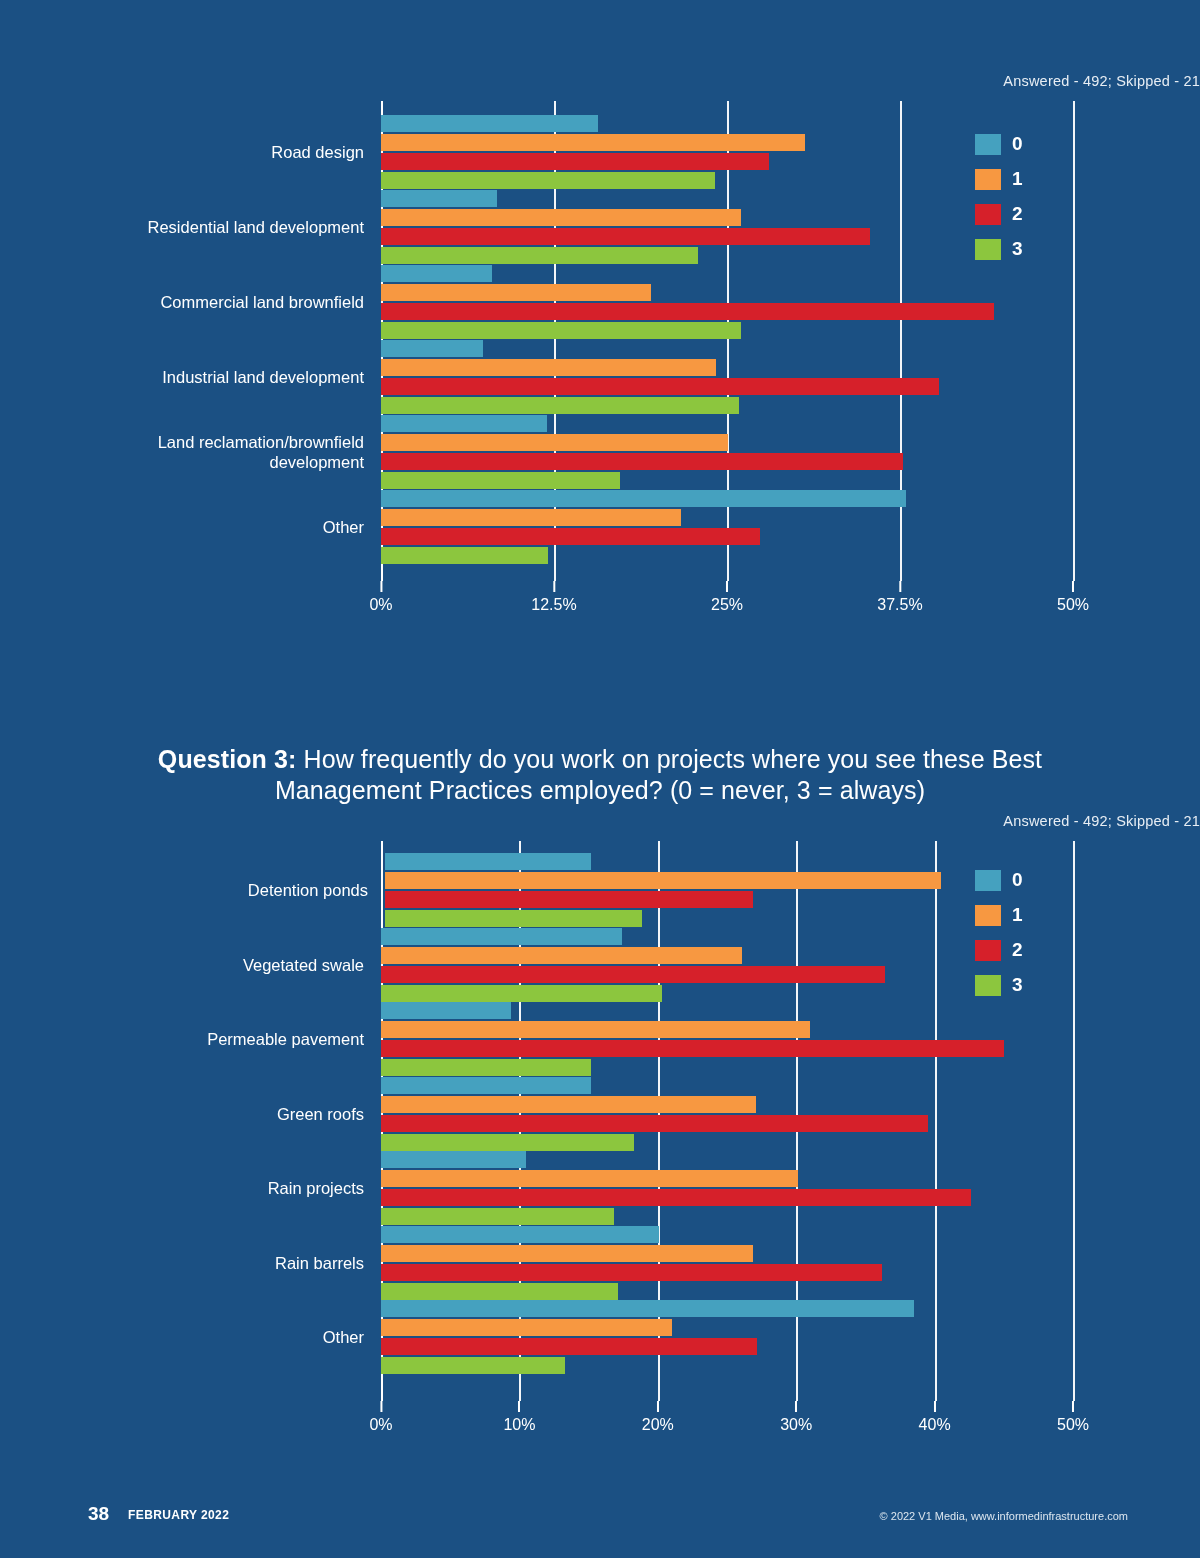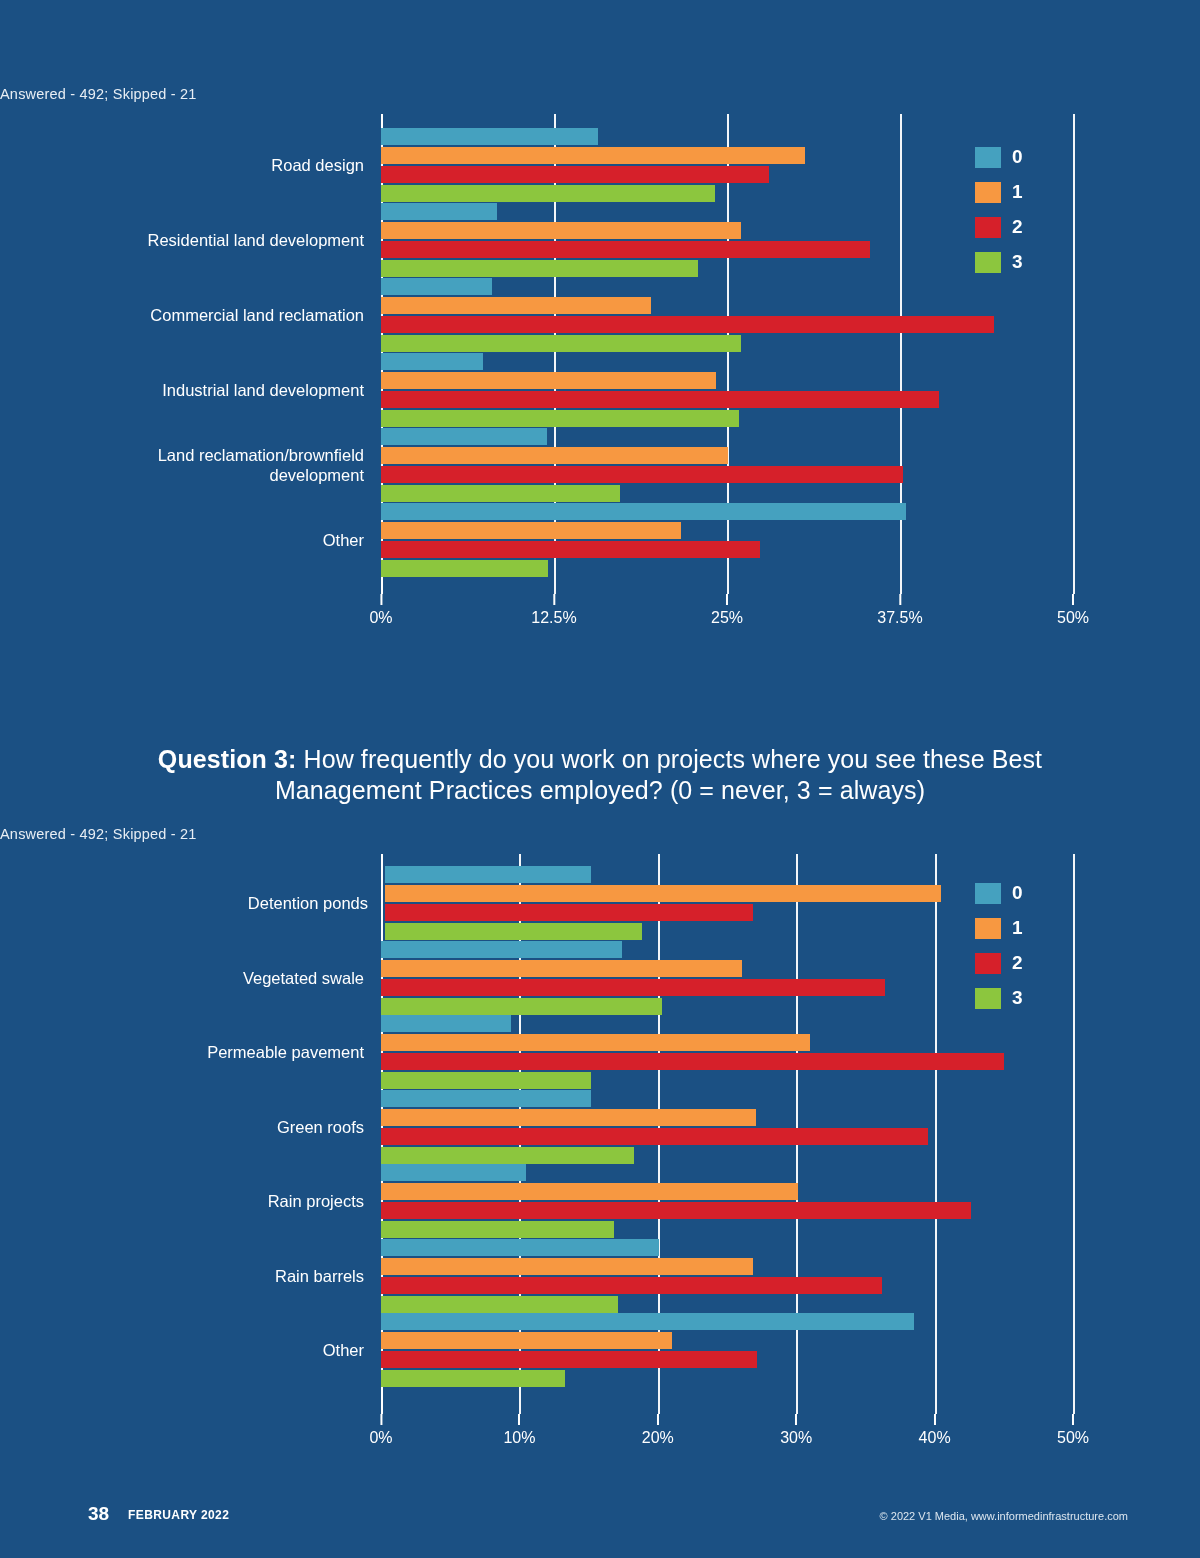--- a/index.html
+++ b/index.html
@@ -18,24 +18,24 @@
   .chart-title{
     text-align:center;
     font-size:25px;
     line-height:31px;
     font-weight:400;
     color:#ffffff;
     letter-spacing:.1px;
   }
   .chart-title .q{font-weight:bold;}
   .chart-sub{
-    text-align:left;
+    text-align:right;
     font-size:14.5px;
     color:#e8eef4;
-    margin-top:20px;
+    margin-top:7px;
     letter-spacing:.2px;
   }
 
   
   .chart-block{position:relative;}
   .plot-wrap{
     position:relative;
     margin-top:12px;
     height:auto;
   }
@@ -132,21 +132,21 @@
               <div class="bar b3" title="Road design — 3: 24.1%" style="top: 57px; height: 17px; width: 333.544px; background: rgb(140, 198, 62);"></div>
             </div>
             <div class="row" style="position: absolute; left: 0px; right: 8px; top: 89px; height: 75px;">
               <div class="cat-label" style="top: 27px;">Residential land development</div>
               <div class="bar b0" title="Residential land development — 0: 8.4%" style="top: 0px; height: 17px; width: 116.256px; background: rgb(69, 161, 191);"></div>
               <div class="bar b1" title="Residential land development — 1: 26%" style="top: 19px; height: 17px; width: 359.84px; background: rgb(247, 152, 65);"></div>
               <div class="bar b2" title="Residential land development — 2: 35.3%" style="top: 38px; height: 17px; width: 488.552px; background: rgb(214, 32, 42);"></div>
               <div class="bar b3" title="Residential land development — 3: 22.9%" style="top: 57px; height: 17px; width: 316.936px; background: rgb(140, 198, 62);"></div>
             </div>
             <div class="row" style="position: absolute; left: 0px; right: 0px; top: 164px; height: 75px;">
-              <div class="cat-label" style="top: 27px;">Commercial land reclamation</div>
+              <div class="cat-label" style="top: 27px;">Commercial land brownfield</div>
               <div class="bar b0" title="Commercial land development — 0: 8%" style="top: 0px; height: 17px; width: 110.72px; background: rgb(69, 161, 191);"></div>
               <div class="bar b1" title="Commercial land development — 1: 19.5%" style="top: 19px; height: 17px; width: 269.88px; background: rgb(247, 152, 65);"></div>
               <div class="bar b2" title="Commercial land development — 2: 44.3%" style="top: 38px; height: 17px; width: 613.112px; background: rgb(214, 32, 42);"></div>
               <div class="bar b3" title="Commercial land development — 3: 26%" style="top: 57px; height: 17px; width: 359.84px; background: rgb(140, 198, 62);"></div>
             </div>
             <div class="row" style="position: absolute; left: 0px; right: 0px; top: 239px; height: 75px;">
               <div class="cat-label" style="top: 27px;">Industrial land development</div>
               <div class="bar b0" title="Industrial land development — 0: 7.4%" style="top: 0px; height: 17px; width: 102.416px; background: rgb(69, 161, 191);"></div>
               <div class="bar b1" title="Industrial land development — 1: 24.2%" style="top: 19px; height: 17px; width: 334.928px; background: rgb(247, 152, 65);"></div>
               <div class="bar b2" title="Industrial land development — 2: 40.3%" style="top: 38px; height: 17px; width: 557.752px; background: rgb(214, 32, 42);"></div>

